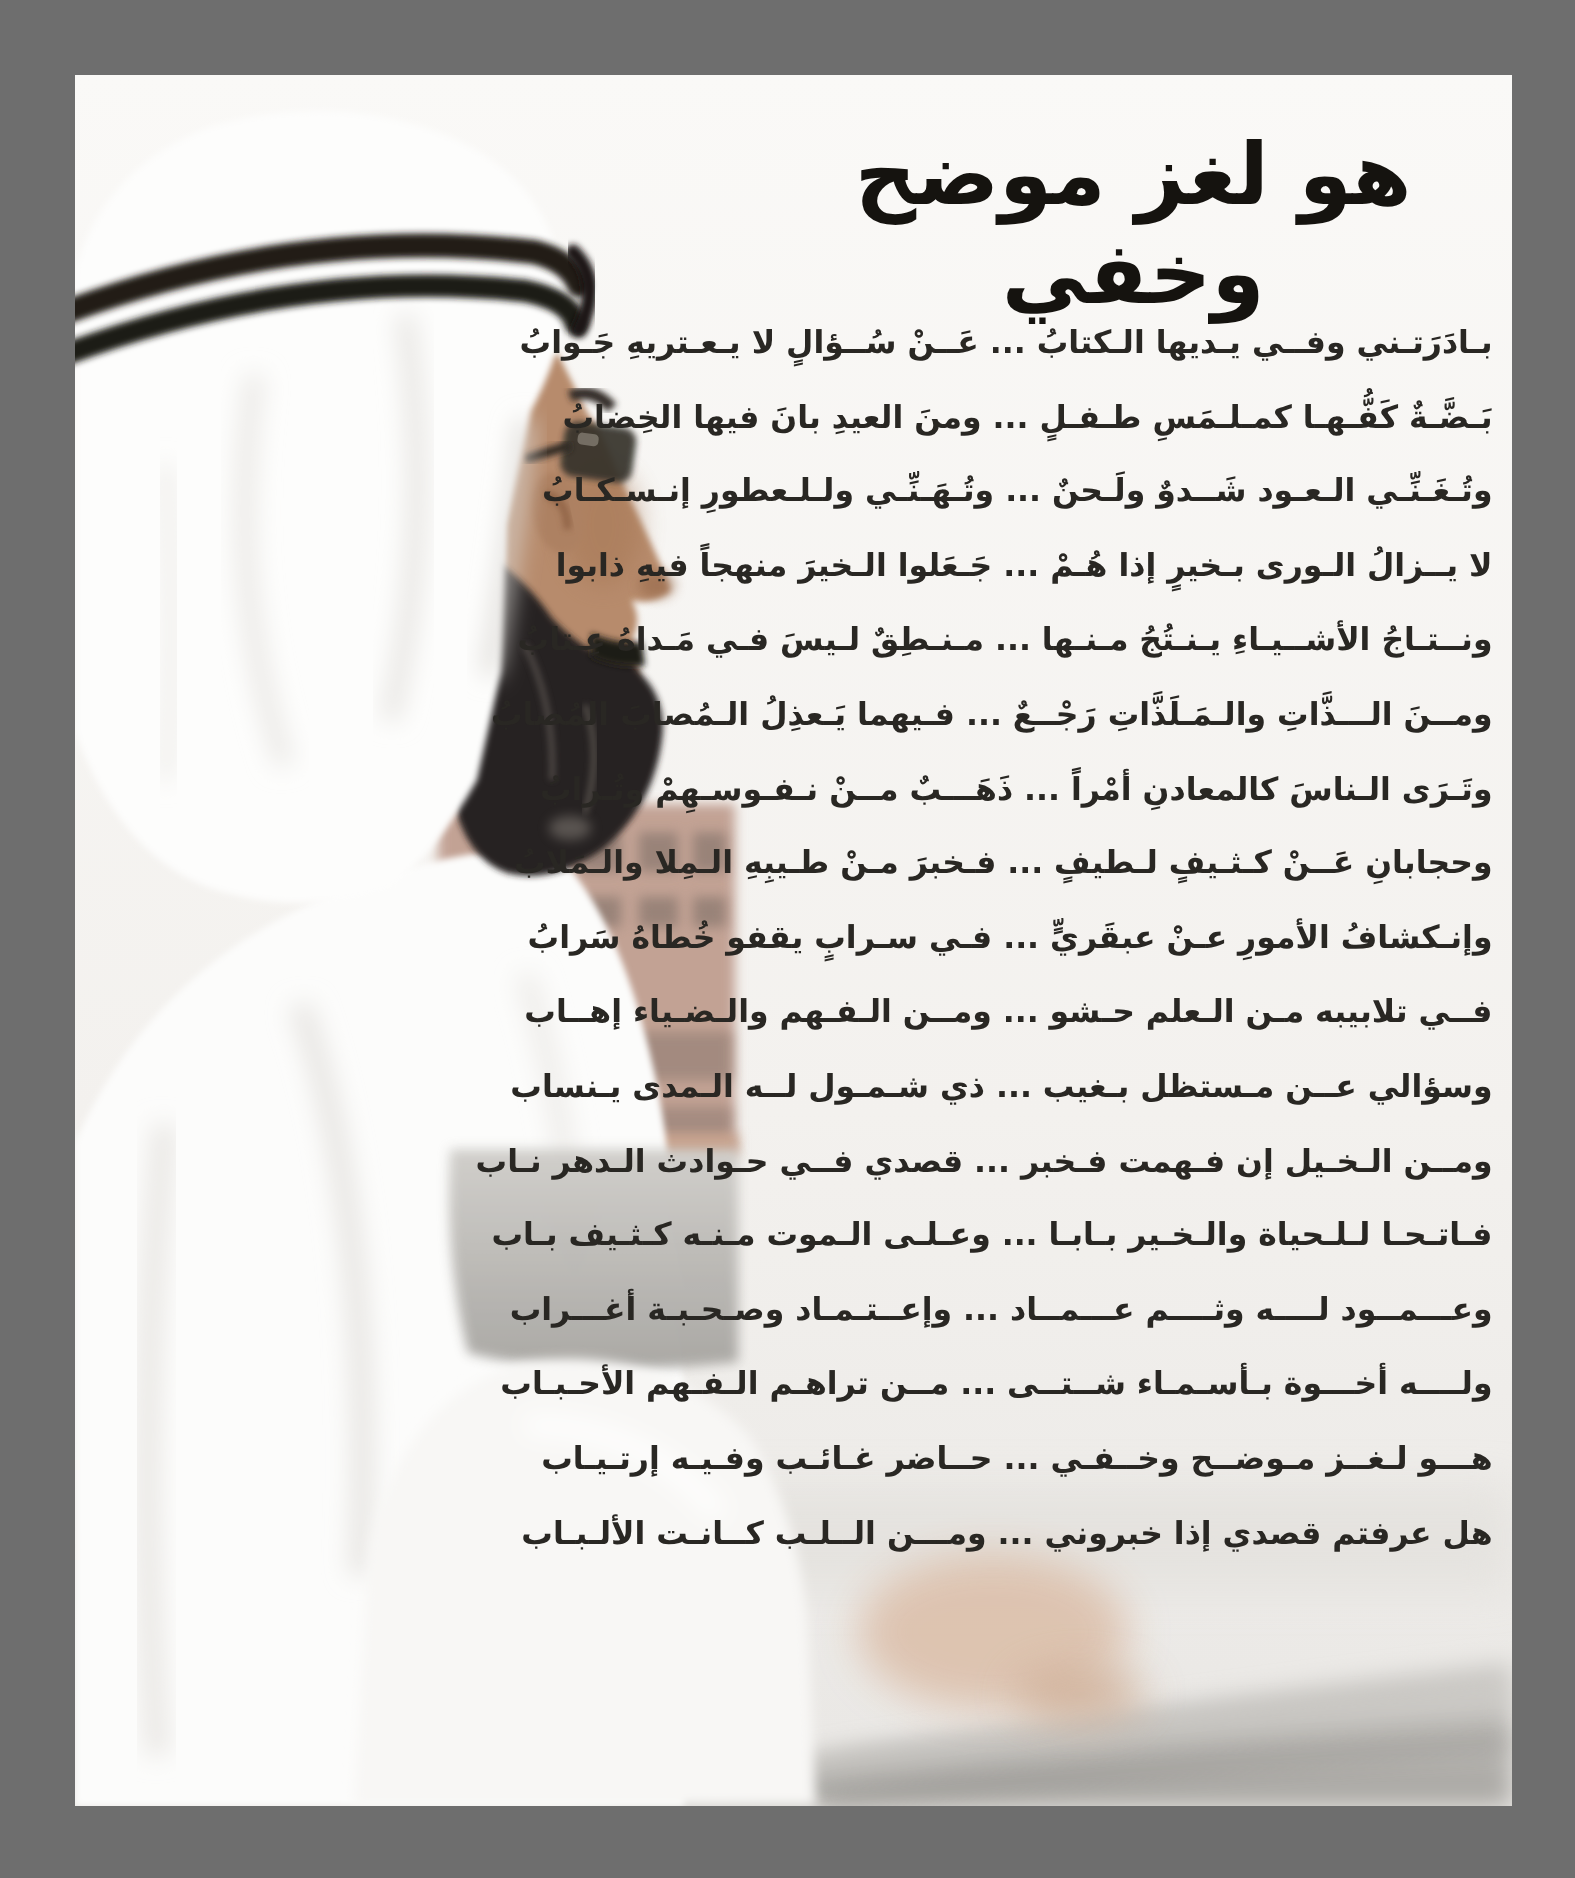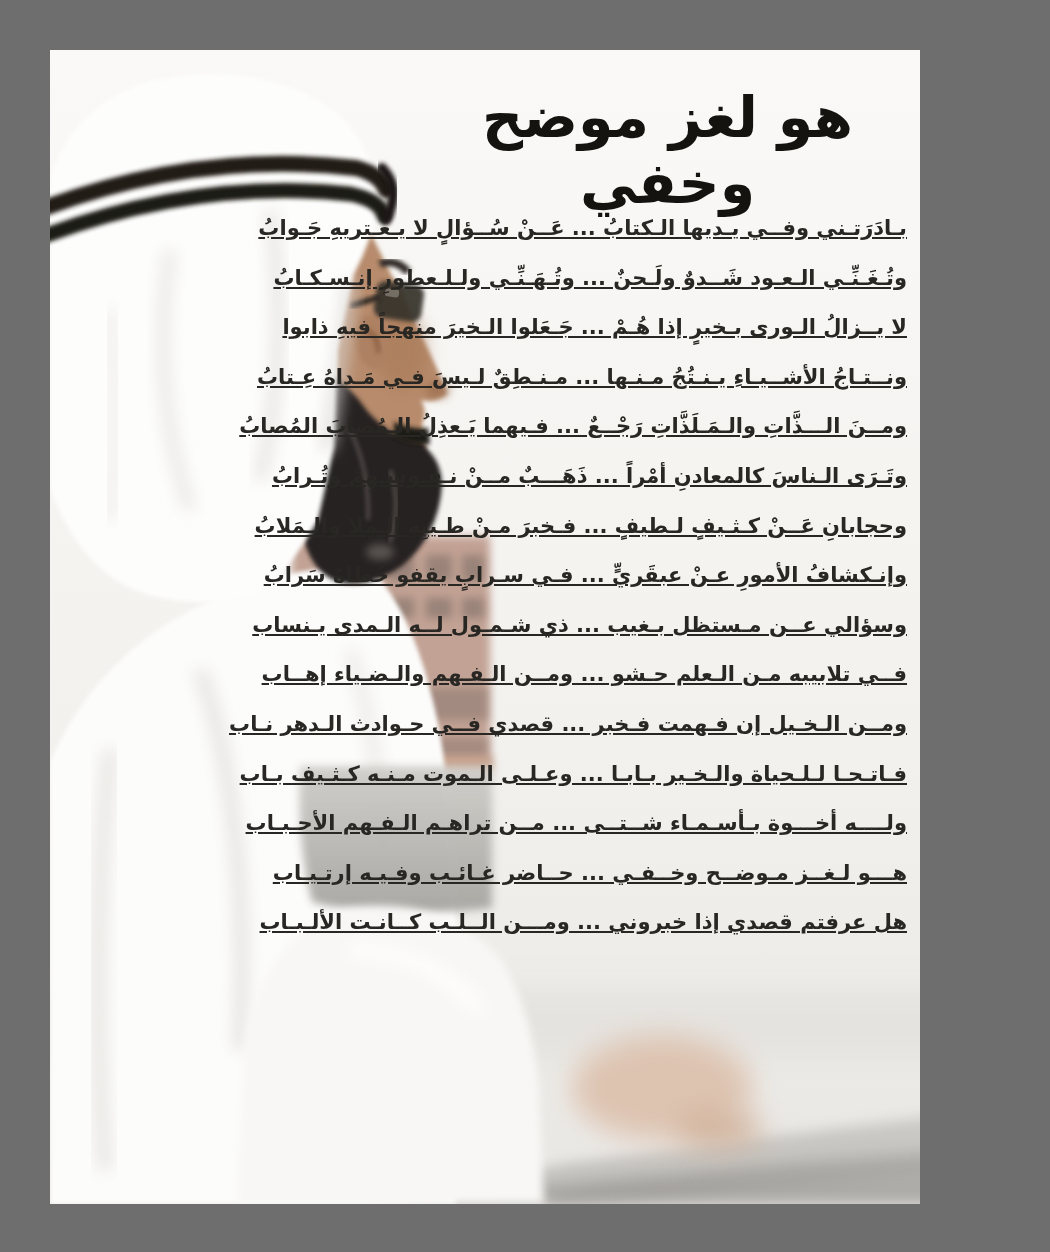--- a/index.html
+++ b/index.html
@@ -2,40 +2,40 @@
 <html lang="ar"><head>
 <meta charset="utf-8">
 <style>
   html,body{margin:0;padding:0;}
   body{
     width:1050px;height:1252px;position:relative;overflow:hidden;
     background:#6e6e6e;
     font-family:"DejaVu Sans",sans-serif;
   }
   .card{
-    position:absolute;left:50px;top:50px;width:870px;height:1154px;
+    position:absolute;left:50px;top:50px;width:958px;height:1154px;
     background:linear-gradient(180deg,#f9f8f6 0%,#f4f2ef 55%,#edebe8 100%);
     overflow:hidden;
   }
   svg.photo{position:absolute;left:0;top:0;width:958px;height:1154px;}
   .title{
     position:absolute;top:34px;right:0;width:505px;
     text-align:center;direction:rtl;
     font-size:57px;font-weight:bold;color:#15130f;
     letter-spacing:-1px;
     z-index:3;
   }
   .poem{
     position:absolute;top:154px;right:13px;width:545px;
     direction:rtl;text-align:right;
     font-size:21px;font-weight:bold;color:#292723;
     line-height:49.6px;
     z-index:3;
   }
-  .poem .line{white-space:nowrap;height:49.6px;text-decoration:underline;}
+  .poem .line{white-space:nowrap;height:49.6px;}
 </style>
 </head>
 <body>
 
 <div class="card">
 
   <svg class="photo" viewBox="0 0 958 1154" aria-hidden="true">
     <defs>
       <filter id="b2" x="-30%" y="-30%" width="160%" height="160%">
           <feGaussianBlur stdDeviation="2"></feGaussianBlur>
@@ -146,29 +146,31 @@
       <path d="M-6,158 Q150,100 306,118 Q330,124 336,140" stroke="#201c19" stroke-width="16" filter="url(#b2)"></path>
       <path d="M-6,186 Q150,128 300,144 Q330,150 334,166" stroke="#1f1b18" stroke-width="15" filter="url(#b2)"></path>
       <path d="M332,118 Q352,138 336,170" stroke="#1b1815" stroke-width="10" filter="url(#b2)"></path>
     </g>
   </svg>
 
   <div class="title">هو لغز موضح وخفي</div>
 
   <div class="poem">
     <div class="line">بـادَرَتـني وفــي يـديها الـكتابُ ... عَــنْ سُــؤالٍ لا يـعـتريهِ جَـوابُ</div>
+    <div class="line">بَـضَّـةٌ كَفُّـهـا كمـلـمَسِ طـفـلٍ ... ومنَ العيدِ بانَ فيها الخِضابُ</div>
     <div class="line">وتُـغَـنِّـي الـعـود شَــدوٌ ولَـحنٌ ... وتُـهَـنِّـي ولـلـعطورِ إنـسـكـابُ</div>
     <div class="line">لا يــزالُ الـورى بـخيرٍ إذا هُـمْ ... جَـعَلوا الـخيرَ منهجاً فيهِ ذابوا</div>
     <div class="line">ونــتـاجُ الأشــيـاءِ يـنـتُجُ مـنـها ... مـنـطِقٌ لـيسَ فـي مَـداهُ عِـتابُ</div>
     <div class="line">ومــنَ الـــذَّاتِ والـمَـلَذَّاتِ رَجْــعٌ ... فـيهما يَـعذِلُ الـمُصابَ المُصابُ</div>
     <div class="line">وتَـرَى الـناسَ كالمعادنِ أمْراً ... ذَهَـــبٌ مــنْ نـفـوسـهِمْ وتُـرابُ</div>
     <div class="line">وحجابانِ عَــنْ كـثـيفٍ لـطيفٍ ... فـخبرَ مـنْ طـيبِهِ الـمِلا والـمَلابُ</div>
     <div class="line">وإنـكشافُ الأمورِ عـنْ عبقَريٍّ ... فـي سـرابٍ يقفو خُطاهُ سَرابُ</div>
+    <div class="line">فــي تلابيبه مـن الـعلم حـشو ... ومــن الـفـهم والـضـياء إهــاب</div>
     <div class="line">وسؤالي عــن مـستظل بـغيب ... ذي شـمـول لــه الـمدى يـنساب</div>
-    <div class="line">فــي تلابيبه مـن الـعلم حـشو ... ومــن الـفـهم والـضـياء إهــاب</div>
     <div class="line">ومــن الـخـيل إن فـهمت فـخبر ... قصدي فــي حـوادث الـدهر نـاب</div>
     <div class="line">فـاتـحـا لـلـحياة والـخـير بـابـا ... وعـلـى الـموت مـنـه كـثـيف بـاب</div>
+    <div class="line">وعـــمــود لــــه وثــــم عـــمــاد ... وإعــتـمـاد وصـحـبـة أغـــراب</div>
     <div class="line">ولــــه أخـــوة بـأسـمـاء شــتــى ... مــن تراهـم الـفـهم الأحـبـاب</div>
     <div class="line">هـــو لـغــز مـوضــح وخــفـي ... حــاضر غـائـب وفـيـه إرتـيـاب</div>
     <div class="line">هل عرفتم قصدي إذا خبروني ... ومـــن الــلـب كــانـت الألـبـاب</div>
   </div>
 
 </div>
 
 </body></html>

